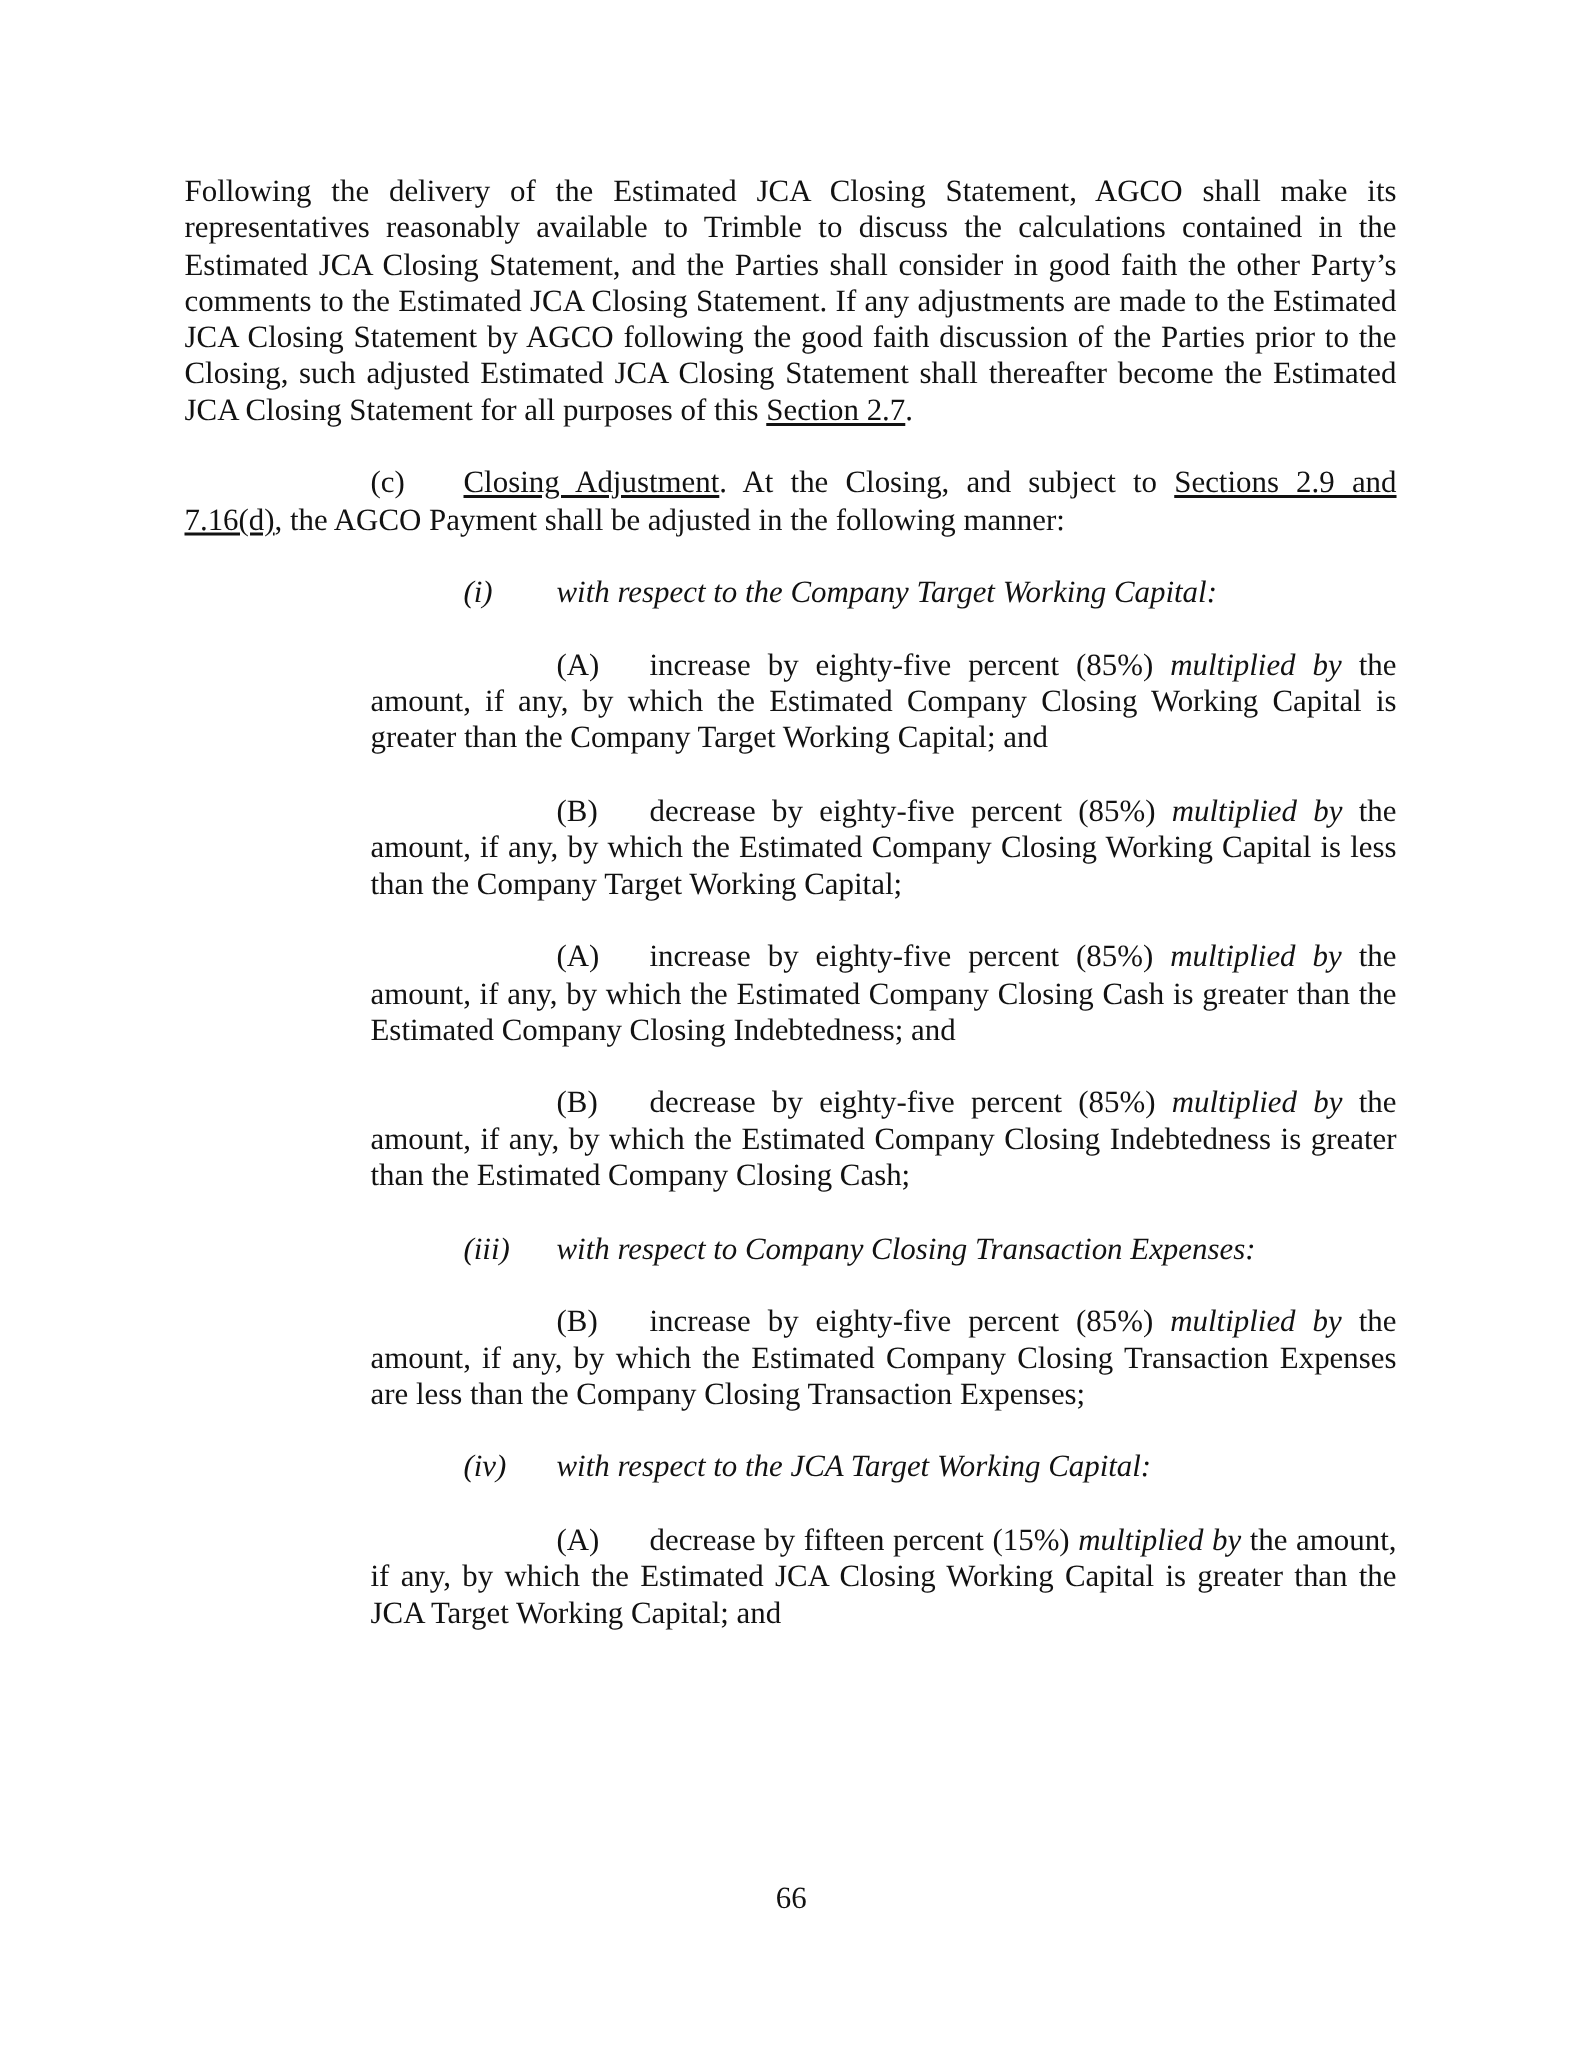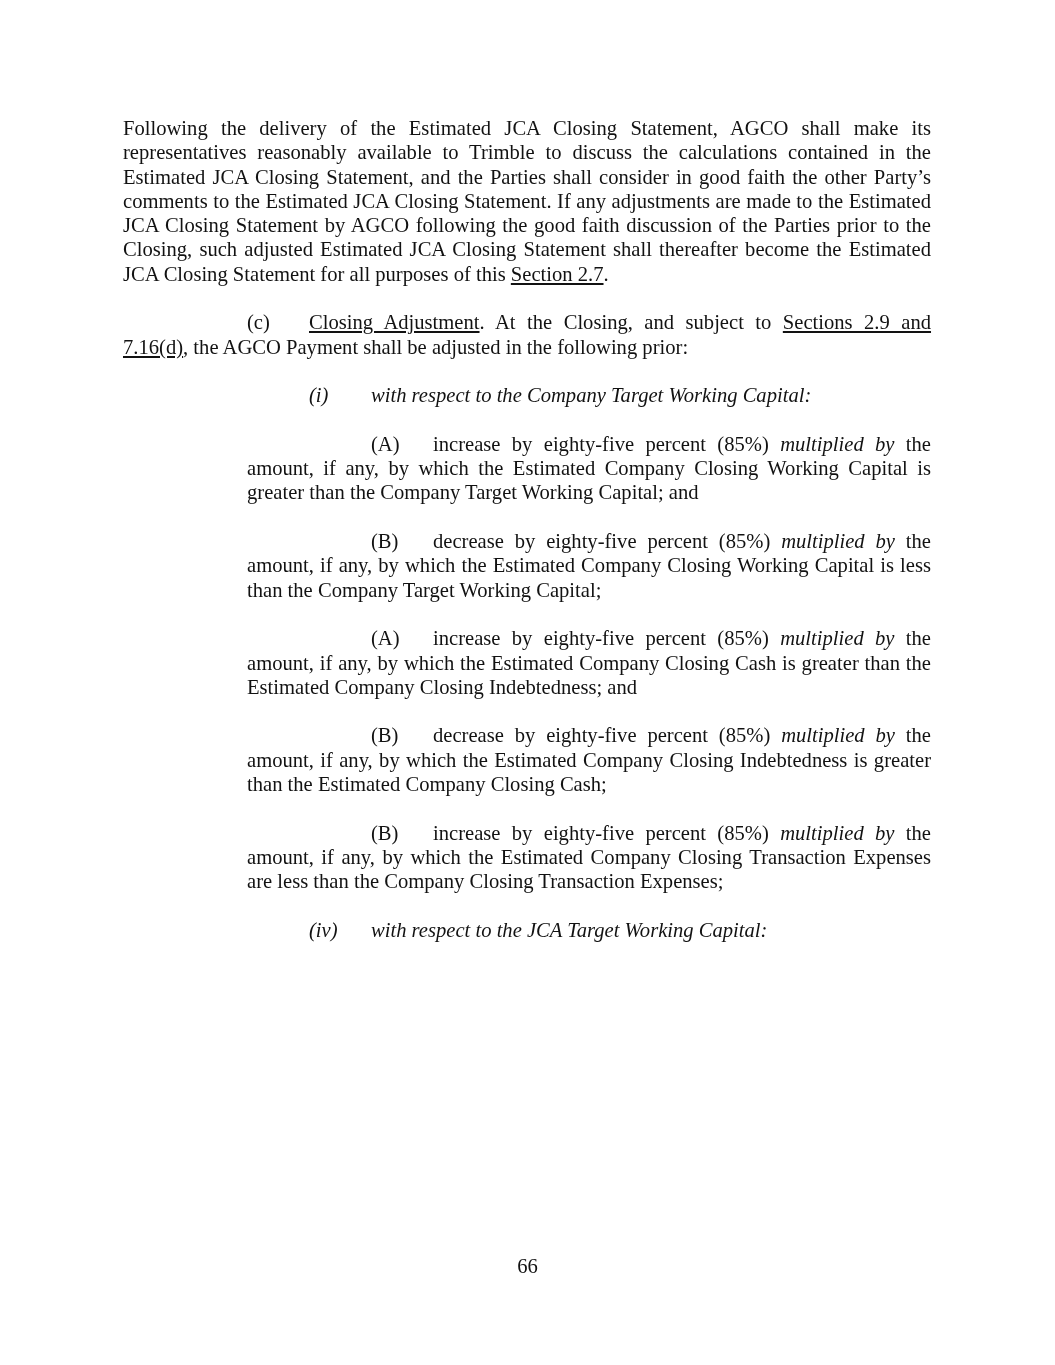--- a/index.html
+++ b/index.html
@@ -67,36 +67,38 @@
   }
 </style>
 </head>
 <body>
 
 <div class="page">
   <div class="text-block">
 
     <p class="para"><span>Following the delivery of the Estimated JCA Closing Statement, AGCO shall make its representatives reasonably available to Trimble to discuss the calculations contained in the Estimated JCA Closing Statement, and the Parties shall consider in good faith the other Party’s comments to the Estimated JCA Closing Statement.  If any adjustments are made to the Estimated JCA Closing Statement by AGCO following the good faith discussion of the Parties prior to the Closing, such adjusted Estimated JCA Closing Statement shall thereafter become the Estimated JCA Closing Statement for all purposes of this </span><span class="u">Section 2.7</span><span>.</span></p>
 
-    <p class="para clause"><span class="label">(c)</span><span class="u">Closing Adjustment</span><span>.  At the Closing, and subject to </span><span class="u">Sections 2.9 and 7.16(d)</span><span>, the AGCO Payment shall be adjusted in the following prior:</span></p>
+    <p class="para clause"><span class="label">(c)</span><span class="u">Closing Adjustment</span><span>.  At the Closing, and subject to </span><span class="u">Sections 2.9 and 7.16(d)</span><span>, the AGCO Payment shall be adjusted in the following manner:</span></p>
 
     <p class="para lvl1"><span class="label">(i)</span><span>with respect to the Company Target Working Capital:</span></p>
 
     <p class="para lvl2"><span class="label">(A)</span><span>increase by eighty-five percent (85%) </span><span class="em">multiplied by</span><span> the amount, if any, by which the Estimated Company Closing Working Capital is greater than the Company Target Working Capital; and</span></p>
 
     <p class="para lvl2"><span class="label">(B)</span><span>decrease by eighty-five percent (85%) </span><span class="em">multiplied by</span><span> the amount, if any, by which the Estimated Company Closing Working Capital is less than the Company Target Working Capital;</span></p>
 
 
     <p class="para lvl2"><span class="label">(A)</span><span>increase by eighty-five percent (85%) </span><span class="em">multiplied by</span><span> the amount, if any, by which the Estimated Company Closing Cash is greater than the Estimated Company Closing Indebtedness; and</span></p>
 
     <p class="para lvl2"><span class="label">(B)</span><span>decrease by eighty-five percent (85%) </span><span class="em">multiplied by</span><span> the amount, if any, by which the Estimated Company Closing Indebtedness is greater than the Estimated Company Closing Cash;</span></p>
 
+    <p class="para lvl1"><span class="label">(iii)</span><span>with respect to Company Closing Transaction Expenses:</span></p>
 
 
     <p class="para lvl2"><span class="label">(B)</span><span>increase by eighty-five percent (85%) </span><span class="em">multiplied by</span><span> the amount, if any, by which the Estimated Company Closing Transaction Expenses are less than the Company Closing Transaction Expenses;</span></p>
 
     <p class="para lvl1"><span class="label">(iv)</span><span>with respect to the JCA Target Working Capital:</span></p>
 
+    <p class="para lvl2"><span class="label">(A)</span><span>decrease by fifteen percent (15%) </span><span class="em">multiplied by</span><span> the amount, if any, by which the Estimated JCA Closing Working Capital is greater than the JCA Target Working Capital; and</span></p>
 
   </div>
 
   <div class="page-number">66</div>
 </div>
 
 </body></html>

